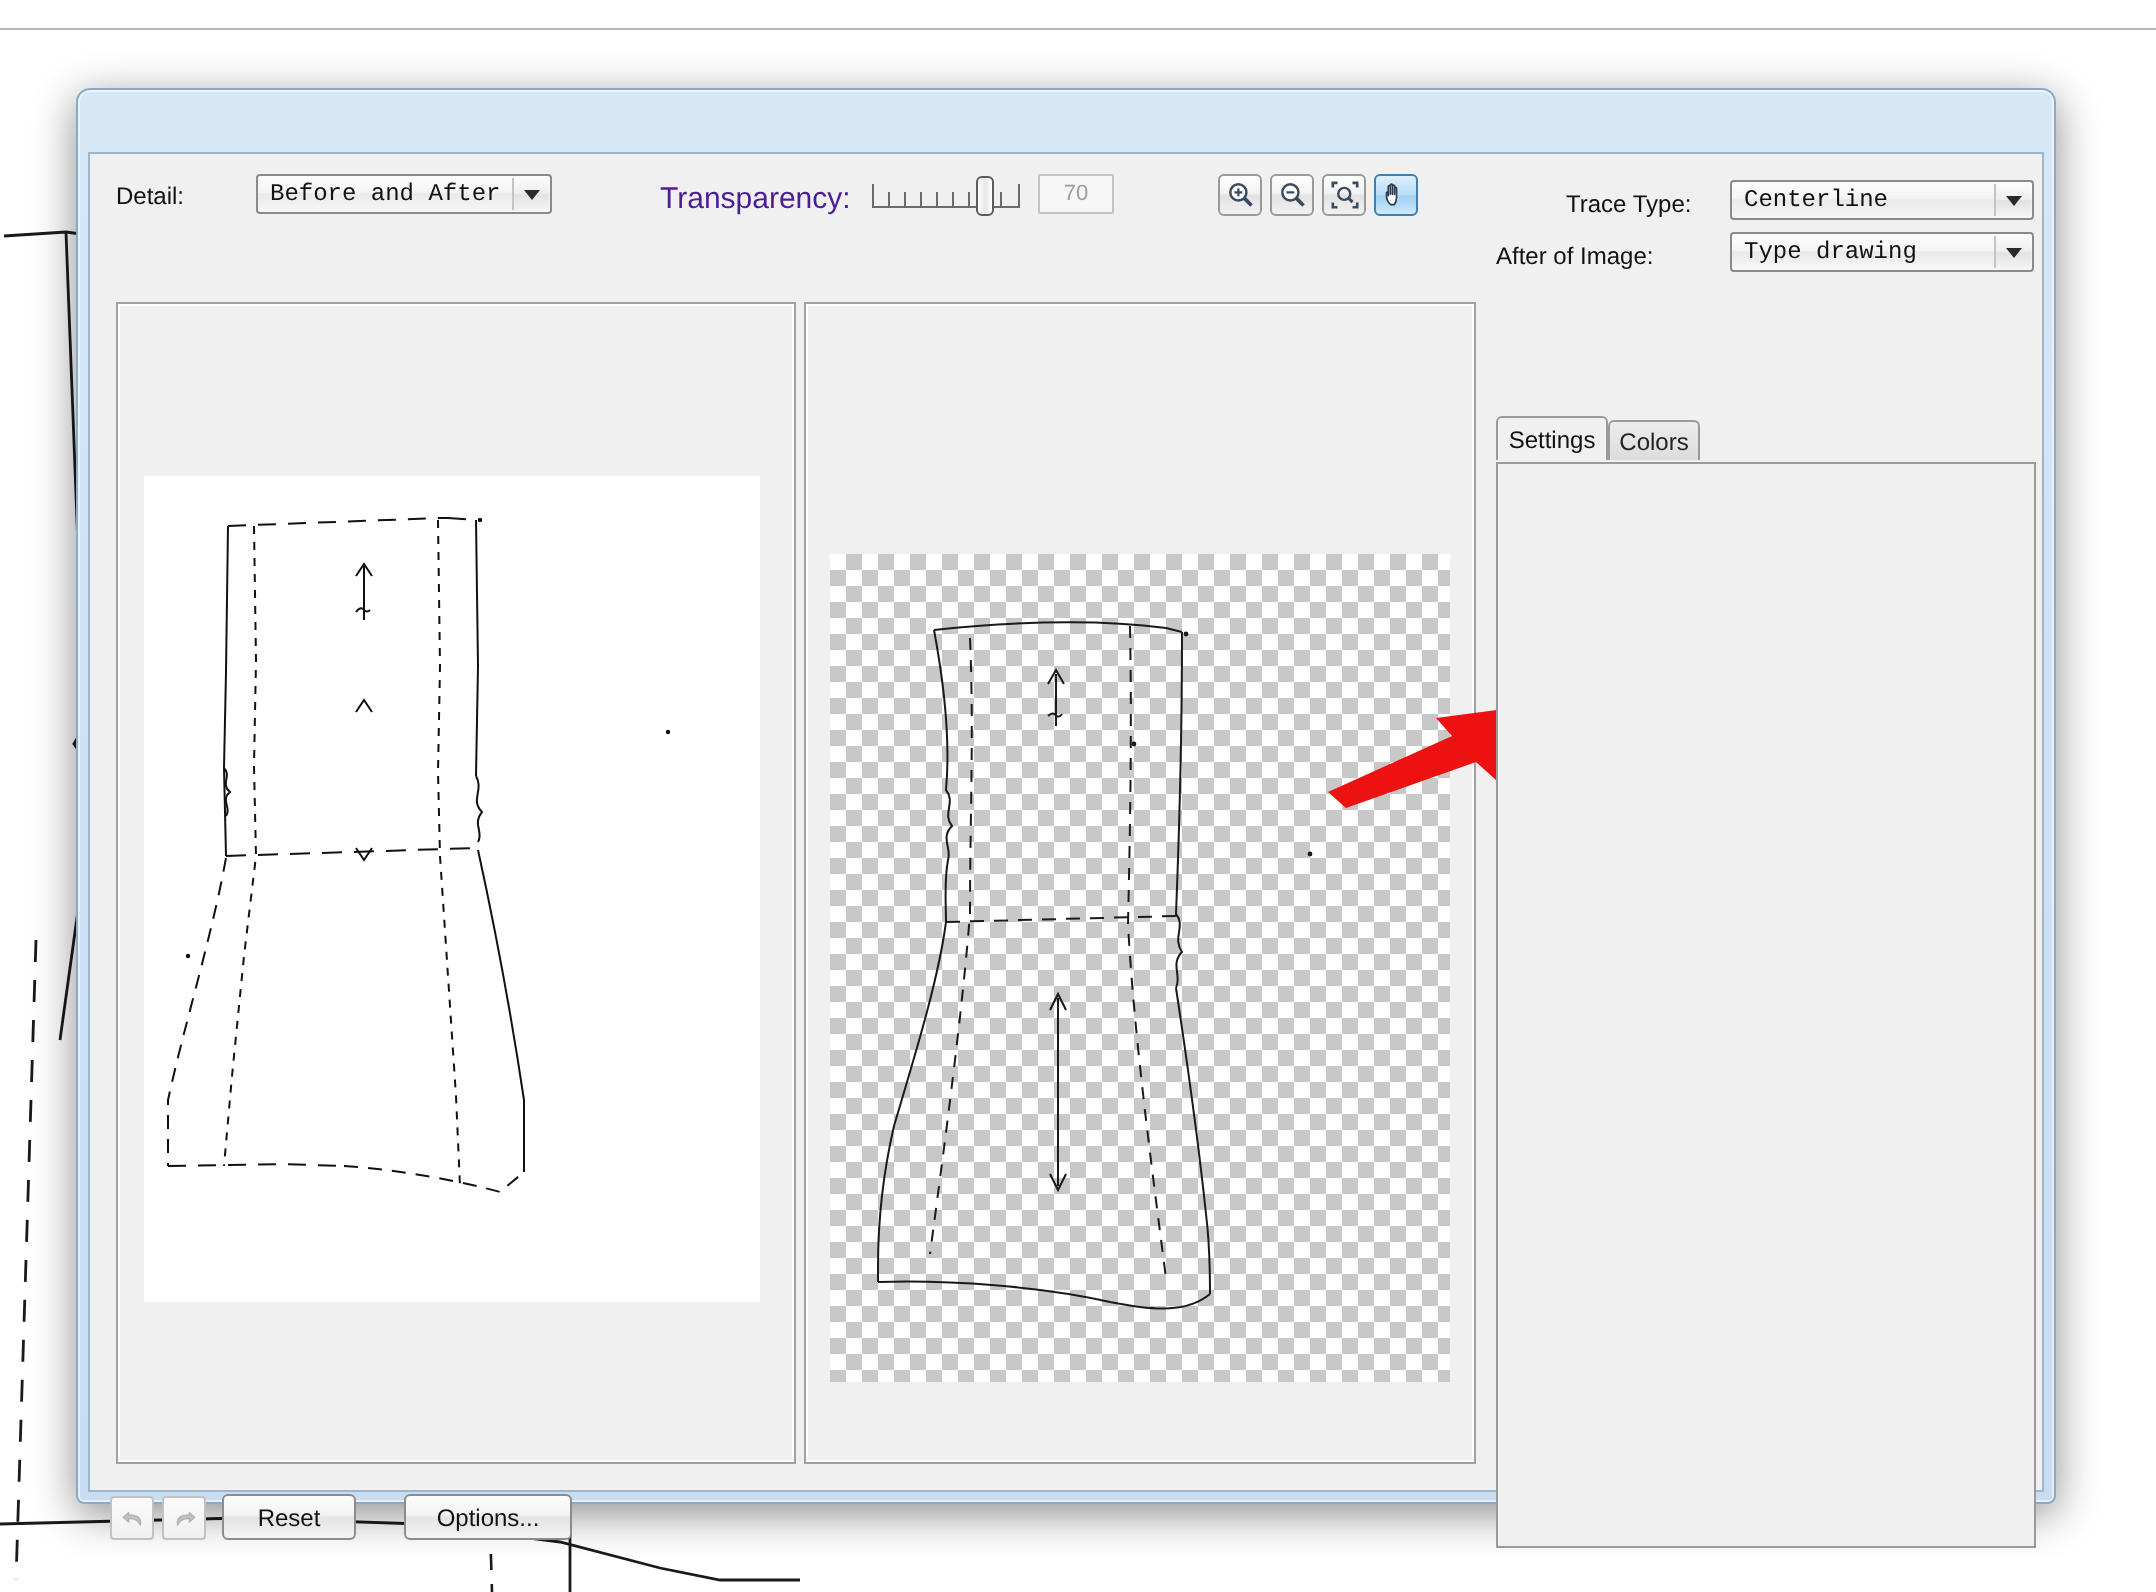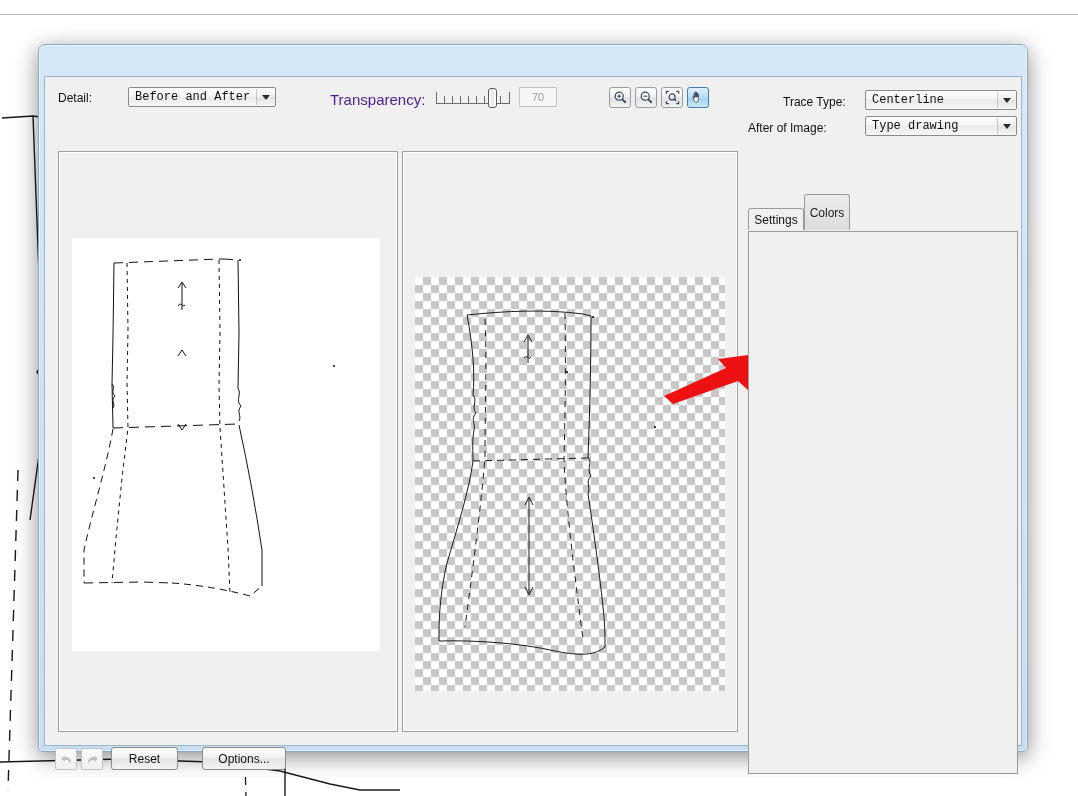--- a/index.html
+++ b/index.html
@@ -123,21 +123,21 @@
       linear-gradient(45deg, #c8c8c8 25%, transparent 25%, transparent 75%, #c8c8c8 75%),
       linear-gradient(45deg, #c8c8c8 25%, transparent 25%, transparent 75%, #c8c8c8 75%);
     background-size: 16px 16px;
     background-position: 0 0, 8px 8px;
     background-color: #ffffff;
   }
   .pattern-svg { position:absolute; left:0; top:0; }
 
   .tabs { position:absolute; left:703px; top:133px; width:270px; height:20px; }
   .tab {
-    position:absolute; bottom:0; height:36px; box-sizing:border-box;
+    position:absolute; bottom:0; height:20px; box-sizing:border-box;
     border:1px solid #9a9a9a; border-bottom:none; border-radius:3px 3px 0 0;
     font-size:12px; color:#111; display:flex; align-items:center; justify-content:center;
     padding: 0 8px;
   }
   .tab.sel { background:#f0f0f0; z-index:3; height:22px; border-color:#9a9a9a; }
   .tab.unsel { background:linear-gradient(to bottom,#ececec,#dcdcdc); color:#222; z-index:2; }
 
   .tabpanel {
     position:absolute; left:703px; top:154px; width:270px; height:543px;
     box-sizing:border-box; border:1px solid #9a9a9a; background:#f0f0f0; z-index:1;

